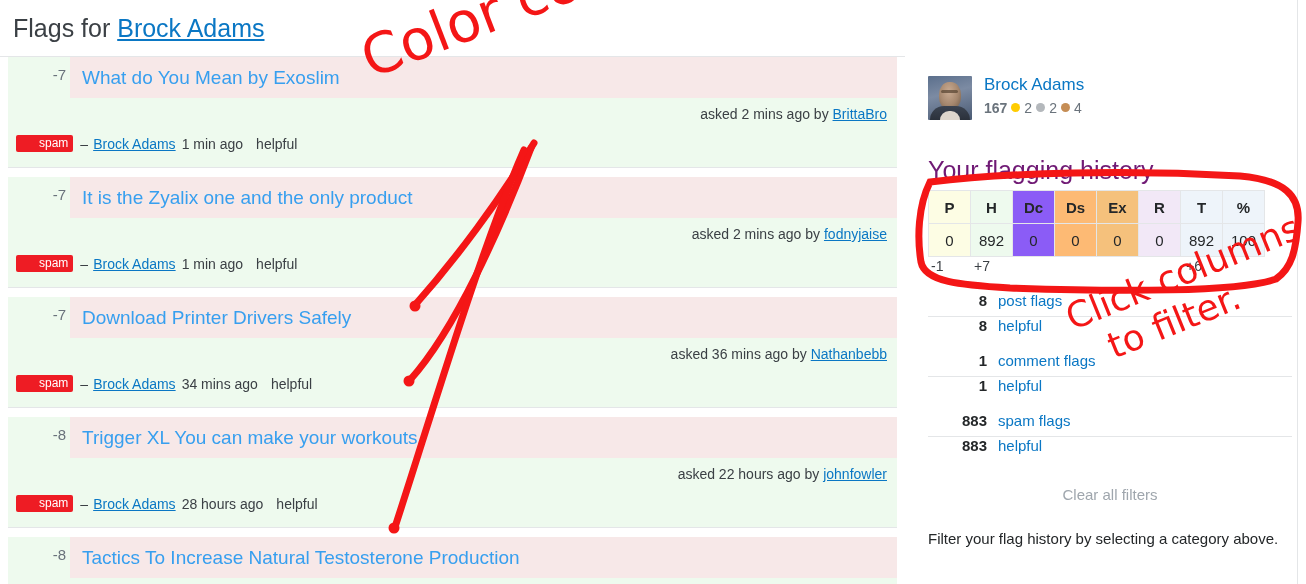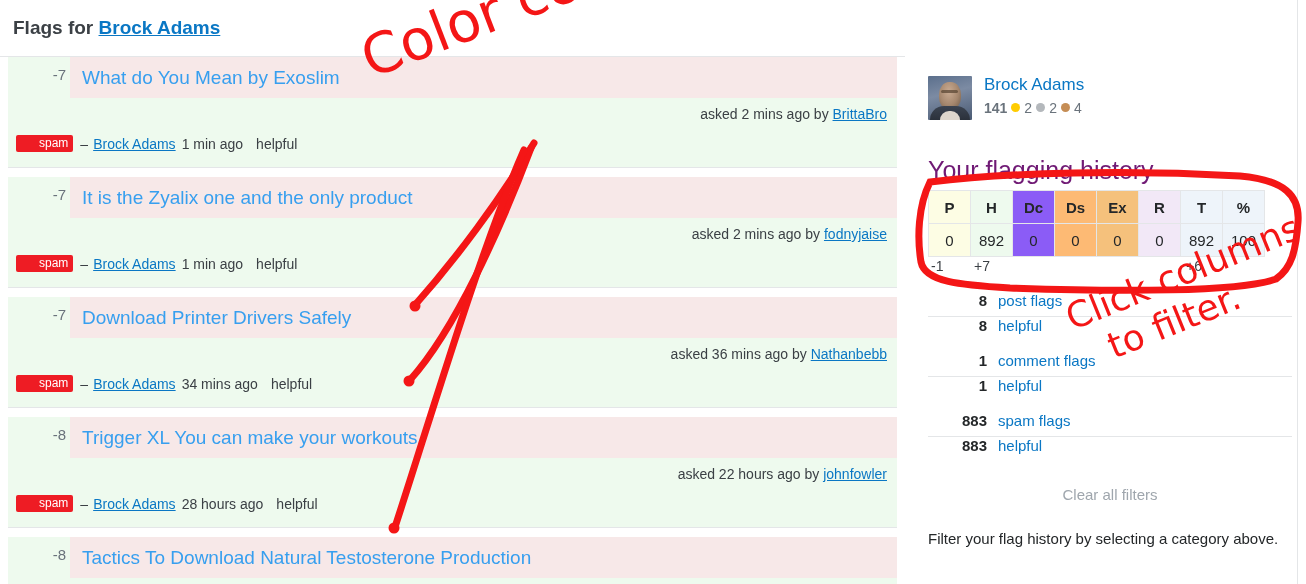--- a/index.html
+++ b/index.html
@@ -12,21 +12,21 @@
     color: #242729;
   }
   #page { position: relative; width: 1306px; height: 584px; overflow: hidden; background:#fff; }
 
   
   .page-header {
     position: absolute; left: 0; top: 0; width: 905px; height: 57px;
     border-bottom: 1px solid #e4e6e8;
     display: flex; align-items: center;
   }
-  .page-title { font-size: 19px; color: #3b4045; padding-left: 13px; font-weight: 700; }
+  .page-title { font-size: 25px; color: #3b4045; padding-left: 13px; font-weight: 400; }
   .page-title .user-link { color: #0a77c4; }
 
   
   .flag-list {
     position: absolute; left: 0; top: 57px; width: 905px; height: 527px;
     overflow: hidden;
   }
   .flag-item {
     position: relative;
     background: #eefaee;
@@ -263,40 +263,40 @@
         <a class="user-link" href="#">Brock Adams</a>
         <span class="when">28 hours ago</span>
         <span class="helpful">helpful</span>
       </div>
     </div>
 
     <div class="flag-item">
       <div class="flag-top">
         <div class="flag-score">-8</div>
         <div class="flag-title-band">
-          <a class="flag-title" href="#">Tactics To Download Natural Testosterone Production</a>
+          <a class="flag-title" href="#">Tactics To Increase Natural Testosterone Production</a>
         </div>
       </div>
     </div>
 
   </div>
 
   <div class="sidebar">
 
     <div class="user-card">
       <div class="avatar">
         <div class="face"></div>
         <div class="brow"></div>
         <div class="body"></div>
         <div class="collar"></div>
       </div>
       <div>
         <a class="user-name" href="#" style="display:block;text-decoration:none;">Brock Adams</a>
         <div class="rep-line">
-          <span class="rep-value">141</span>
+          <span class="rep-value">167</span>
           <span class="badge-dot badge-gold"></span>
           <span>2</span>
           <span class="badge-dot badge-silver"></span>
           <span>2</span>
           <span class="badge-dot badge-bronze"></span>
           <span>4</span>
         </div>
       </div>
     </div>
 

